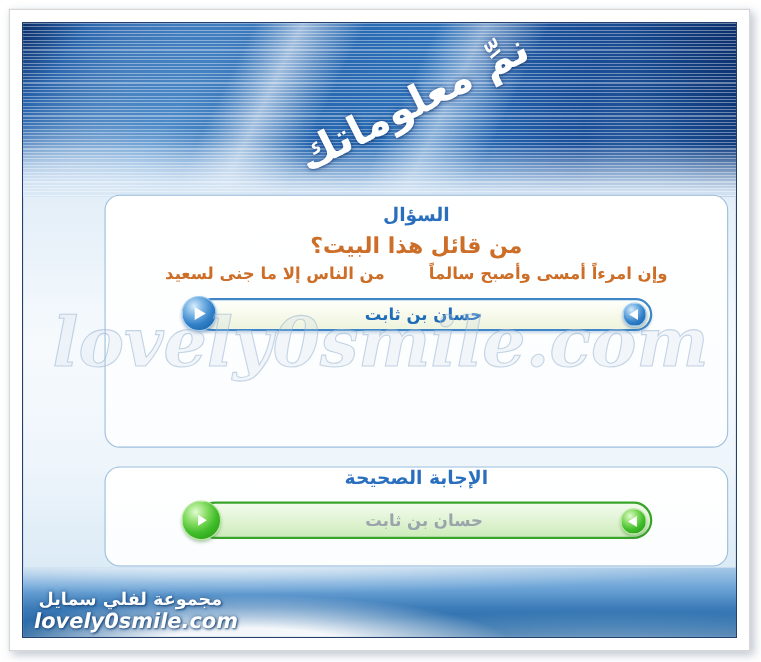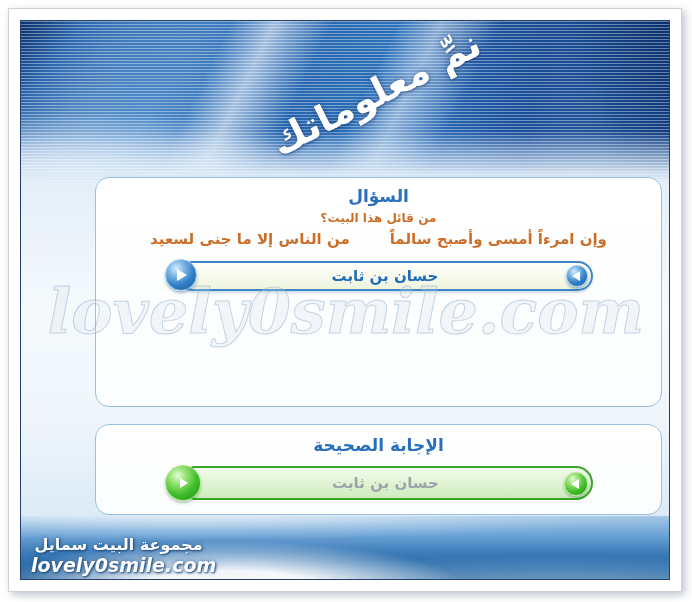--- a/index.html
+++ b/index.html
@@ -38,23 +38,23 @@
   }
   
   .panel {
     position:absolute; left:42px; width:567px;
     border:1px solid #9dbfdd; border-radius:14px;
     background:linear-gradient(180deg,#ffffff,#fbfdfe);
     z-index:2;
     margin-left:32px;
   }
   .panel.q { top:156px; height:230px; padding-top:8px; }
-  .panel.a { top:403px; height:91px; padding-top:10px; }
+  .panel.a { top:403px; height:91px; }
   .panel-title { text-align:center; direction:rtl; color:#2a6fbd; font-weight:bold; font-size:17px; }
-  .q-text  { text-align:center; direction:rtl; color:#cd6e28; font-weight:bold; font-size:12px; margin-top:5px; }
+  .q-text  { text-align:center; direction:rtl; color:#cd6e28; font-weight:bold; font-size:20px; margin-top:5px; }
   .verse   { display:flex; justify-content:center; gap:40px; direction:rtl;
              color:#cd6e28; font-weight:bold; font-size:15px; margin-top:5px; }
   .options { margin-top:11px; }
   .opt-row { position:relative; width:428px; height:34px; margin:8px auto 0; cursor:pointer; }
   .opt-pill {
     position:absolute; left:13px; right:0; top:2px; height:30px;
     border:2px solid #3e86c8; border-radius:16px;
     background:linear-gradient(180deg,#fffffb 0%,#f6f9ea 55%,#eef4dd 100%);
     color:#1f6cb8; font-weight:bold; font-size:15px; text-align:center; line-height:27px;
     direction:rtl; box-shadow:0 2px 2px rgba(120,160,200,.35);
@@ -147,18 +147,18 @@
             <span class="tri-l"></span>
           </div>
       </div>
     </div>
 
     <div class="waves"></div>
 
     <div class="wm-mid">lovely0smile.com</div>
 
     <div class="wm-footer">
-      <div class="wm-ar">مجموعة البيت سمايل</div>
+      <div class="wm-ar">مجموعة لفلي سمايل</div>
       <div class="wm-en">lovely0smile.com</div>
     </div>
 
   </div>
 </div>
 
 </body></html>

